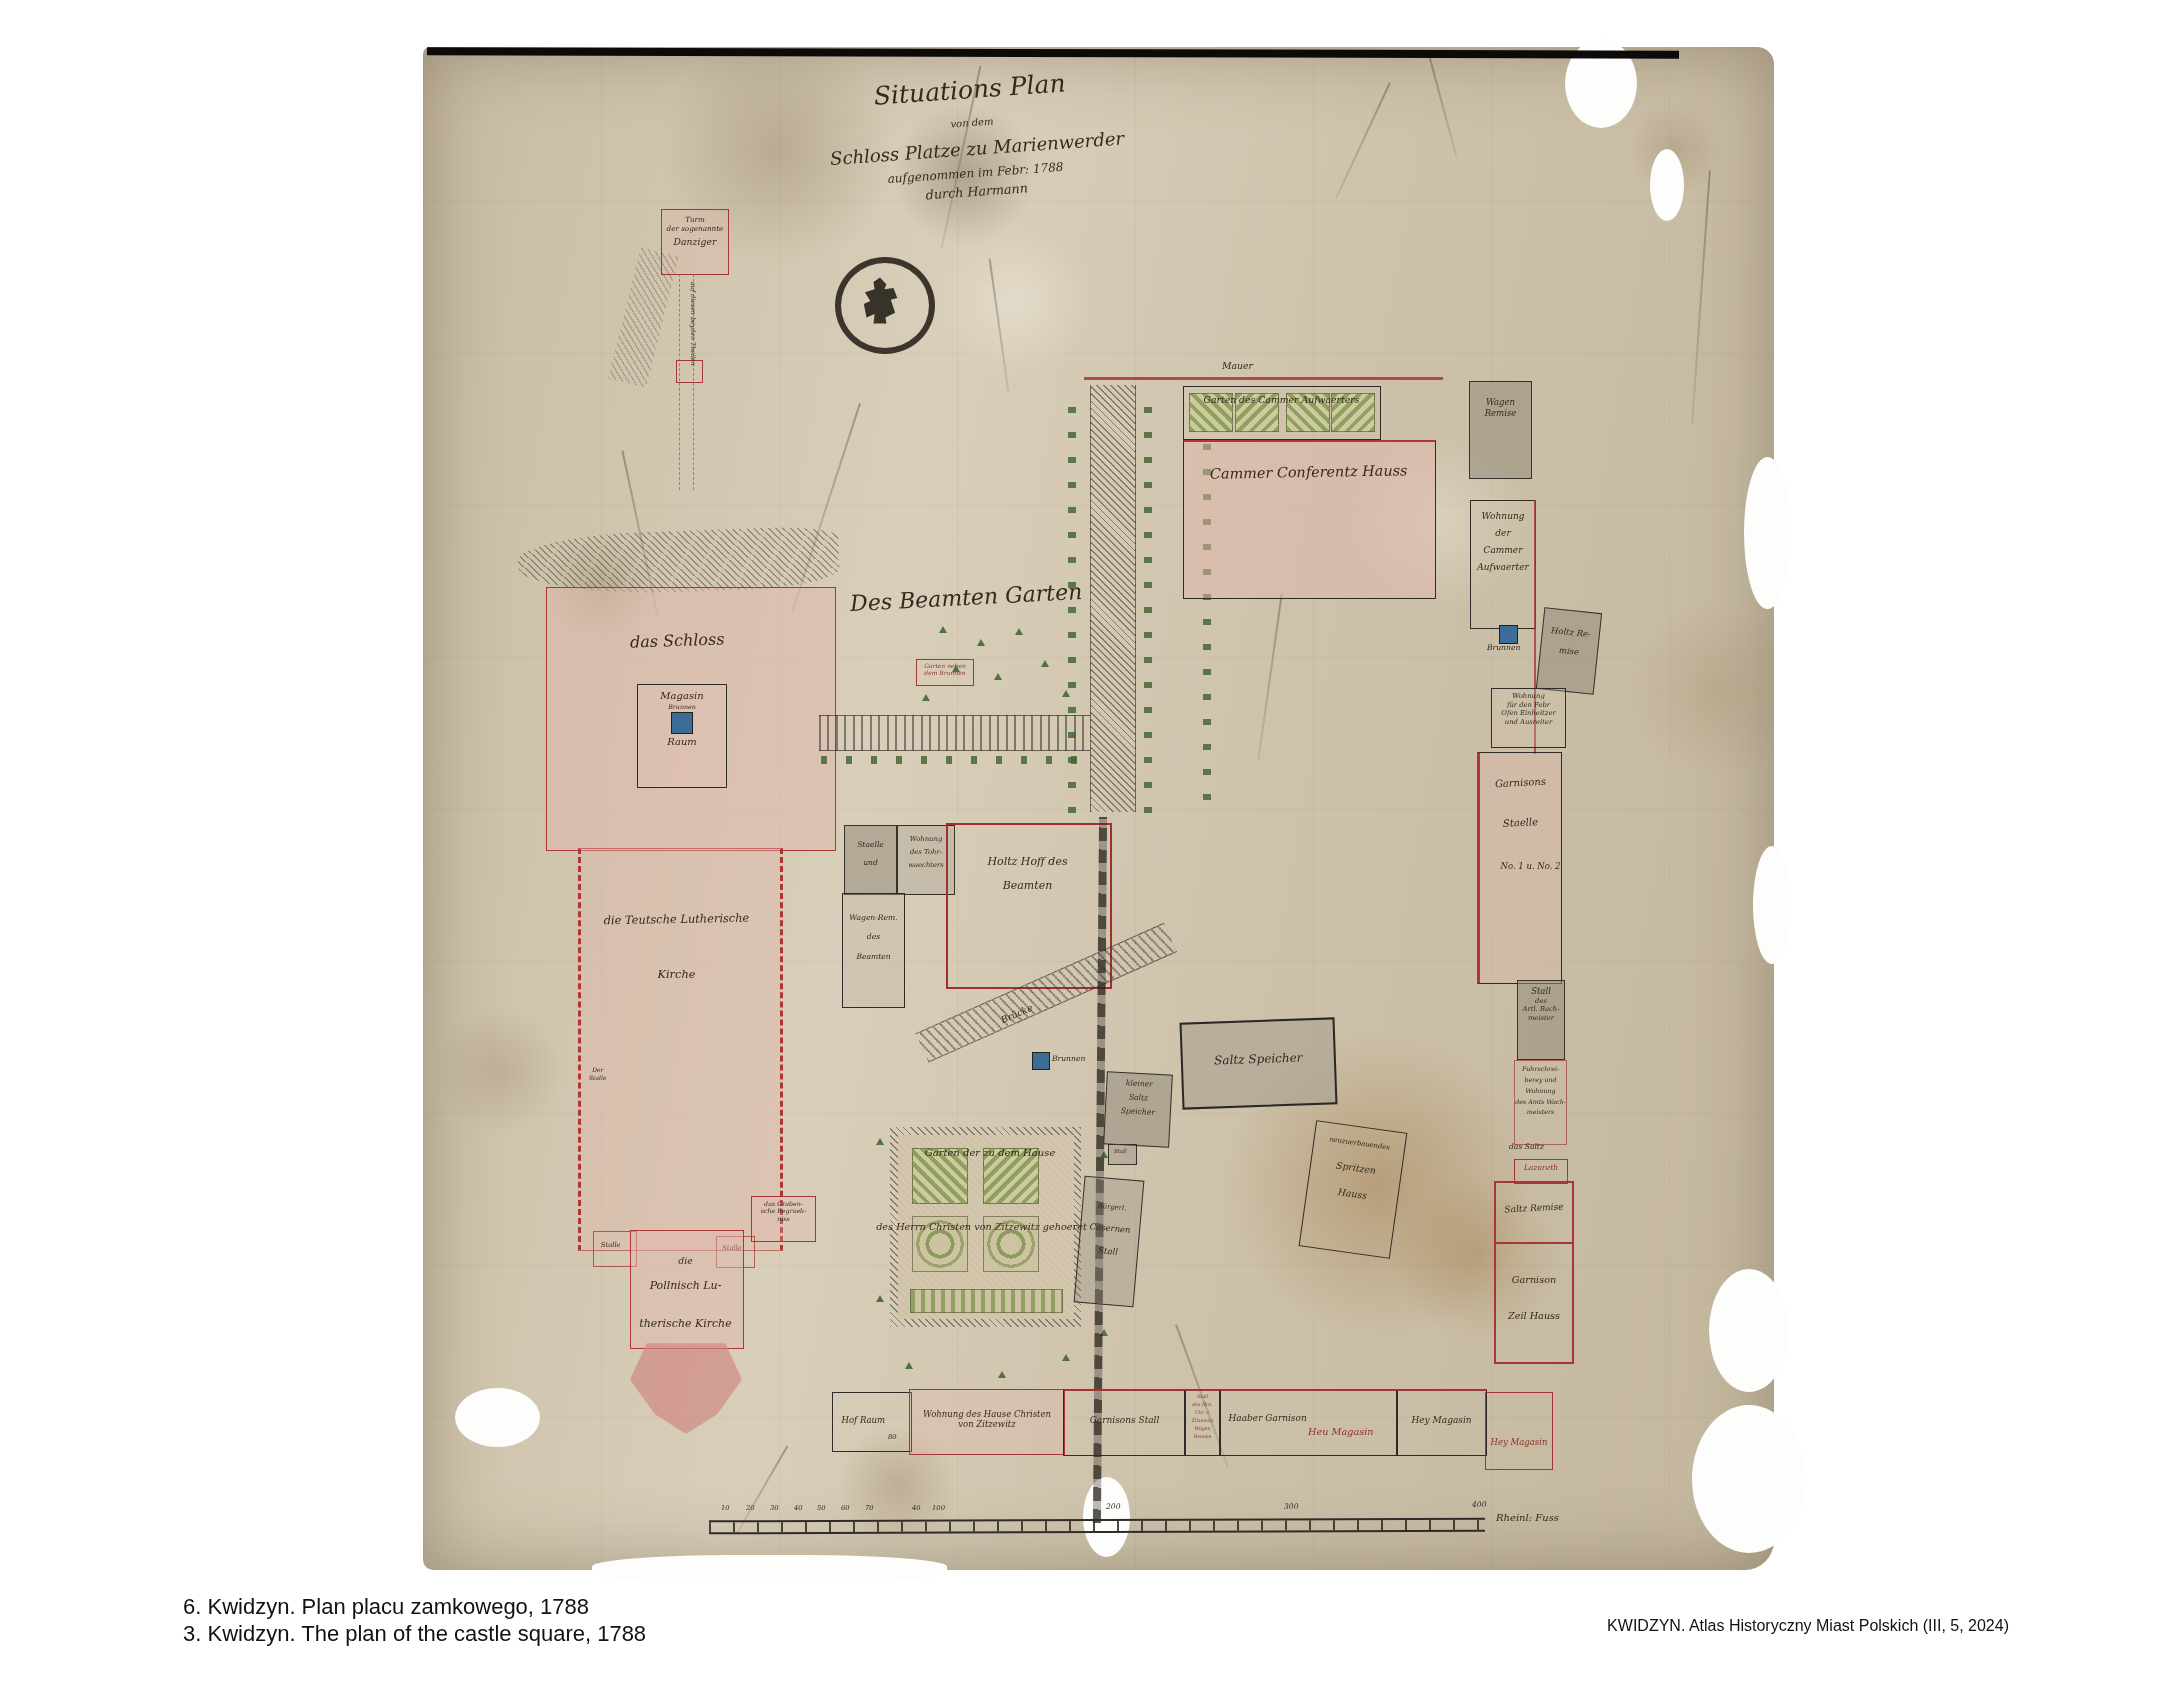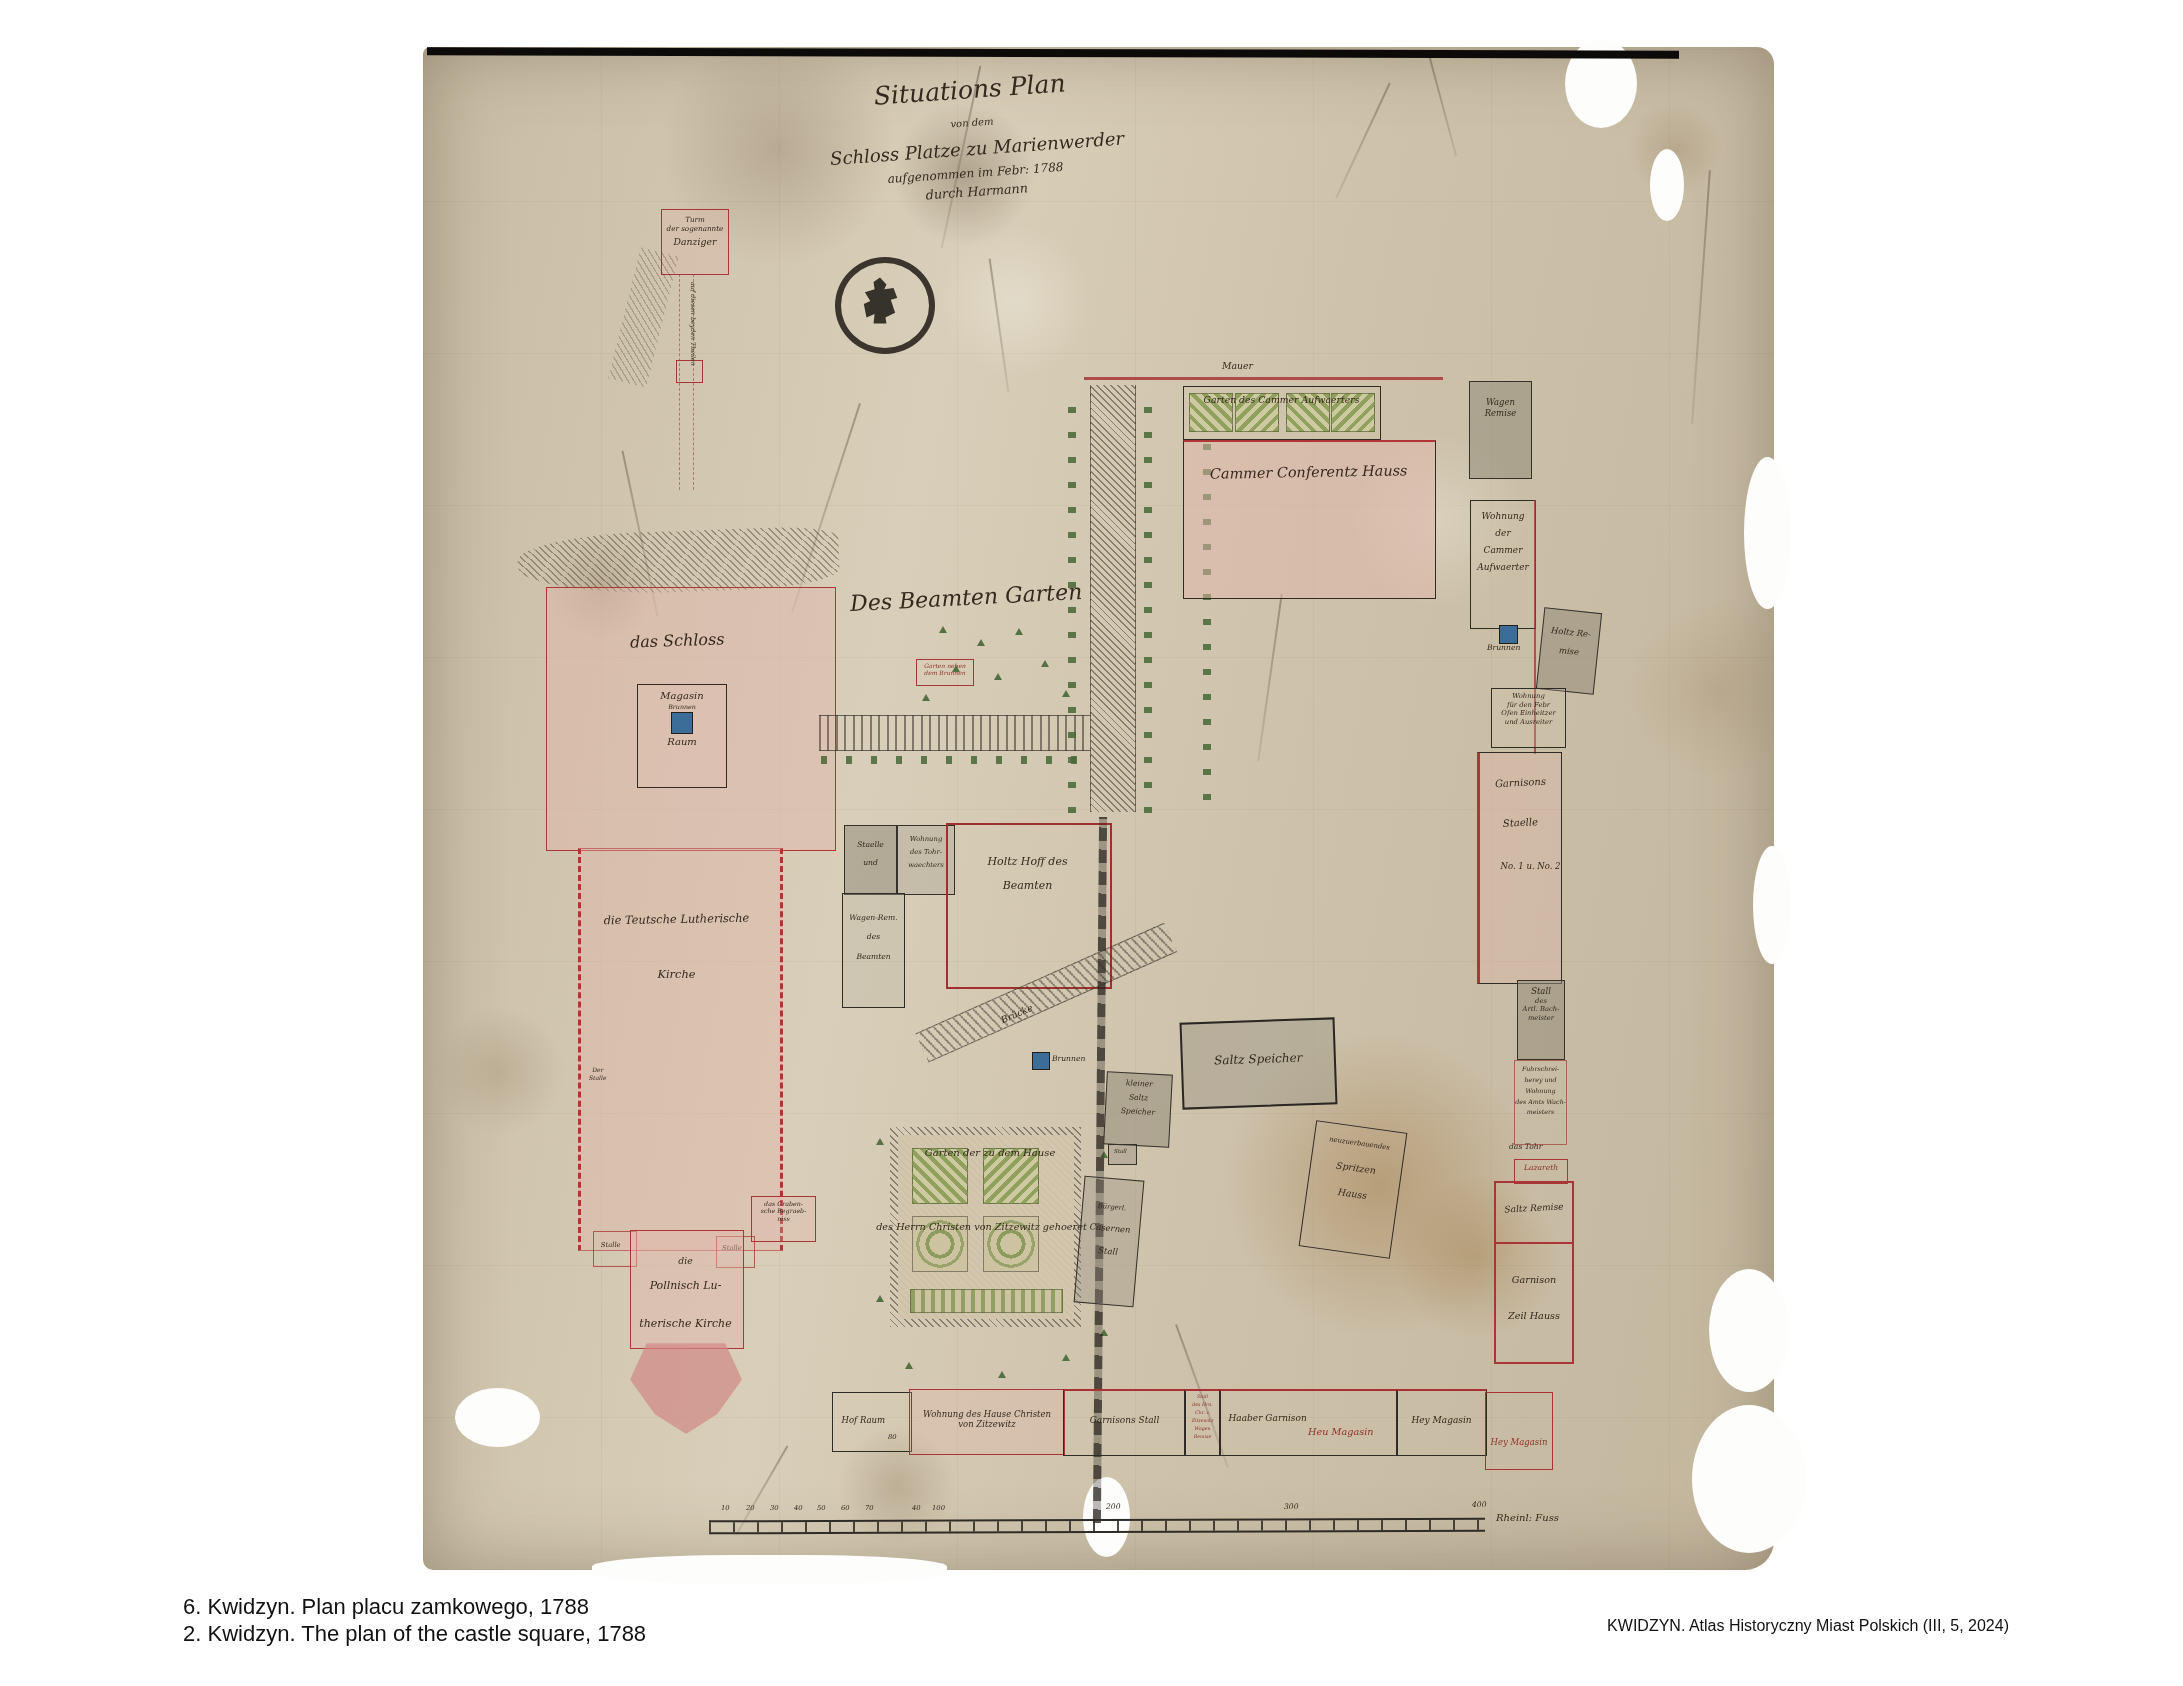--- a/index.html
+++ b/index.html
@@ -237,21 +237,21 @@
     </div>
     <div class="l" style="left:1091px;top:1013px;width:51px;height:83px;border:1.3px solid rgba(160,60,50,.7);">
       <div class="scr c" style="position:static;font-size:6.3px;margin-top:3.4px;line-height:1.7;">
         <div>Fuhrschrei-</div>
         <div>berey und</div>
         <div>Wohnung</div>
         <div>des Amts Wach-</div>
         <div>meisters</div>
       </div>
     </div>
-    <div class="scr" style="left:1086px;top:1095px;font-size:7.6px;">das Tohr</div>
+    <div class="scr" style="left:1086px;top:1095px;font-size:7.6px;">das Saltz</div>
     <div class="l redb" style="left:1091px;top:1112px;width:52px;height:23px;">
       <div class="scr c redt" style="position:static;font-size:7.6px;margin-top:3.4px;">Lazareth</div>
     </div>
     <div class="l" style="left:1071px;top:1134px;width:76px;height:59px;border:2.1px solid #a83636;">
       <div class="scr c" style="position:static;font-size:9px;margin-top:20px;transform:rotate(-3deg);">Saltz Remise</div>
     </div>
     <div class="l" style="left:1071px;top:1195px;width:76px;height:118px;border:2.1px solid #a83636;">
       <div class="scr c" style="position:static;font-size:9.7px;margin-top:30px;">
         <div>Garnison</div>
         <div style="margin-top:24px;">Zeil Hauss</div>
@@ -373,17 +373,17 @@
     <div class="scr" style="left:465px;top:1386px;font-size:6.8px;">80</div>
     <div class="scr" style="left:489px;top:1457px;font-size:6.8px;">40</div>
     <div class="scr" style="left:509px;top:1457px;font-size:6.8px;">100</div>
     <div class="scr" style="left:683px;top:1455px;font-size:7.6px;">200</div>
     <div class="scr" style="left:861px;top:1455px;font-size:7.6px;">300</div>
     <div class="scr" style="left:1049px;top:1453px;font-size:7.6px;">400</div>
     <div class="scr" style="left:1073px;top:1465px;font-size:10px;">Rheinl: Fuss</div>
   </div>
 
   <div class="cap" style="left:183px;top:1594px;">6. Kwidzyn. Plan placu zamkowego, 1788</div>
-  <div class="cap" style="left:183px;top:1621px;">2. Kwidzyn. The plan of the castle square, 1788</div>
+  <div class="cap" style="left:183px;top:1621px;">3. Kwidzyn. The plan of the castle square, 1788</div>
   <div class="cap" style="right:174px;top:1617px;left:auto;font-size:16px;">KWIDZYN. Atlas Historyczny Miast Polskich (III, 5, 2024)</div>
 
 </div>
 
 
 </body></html>

